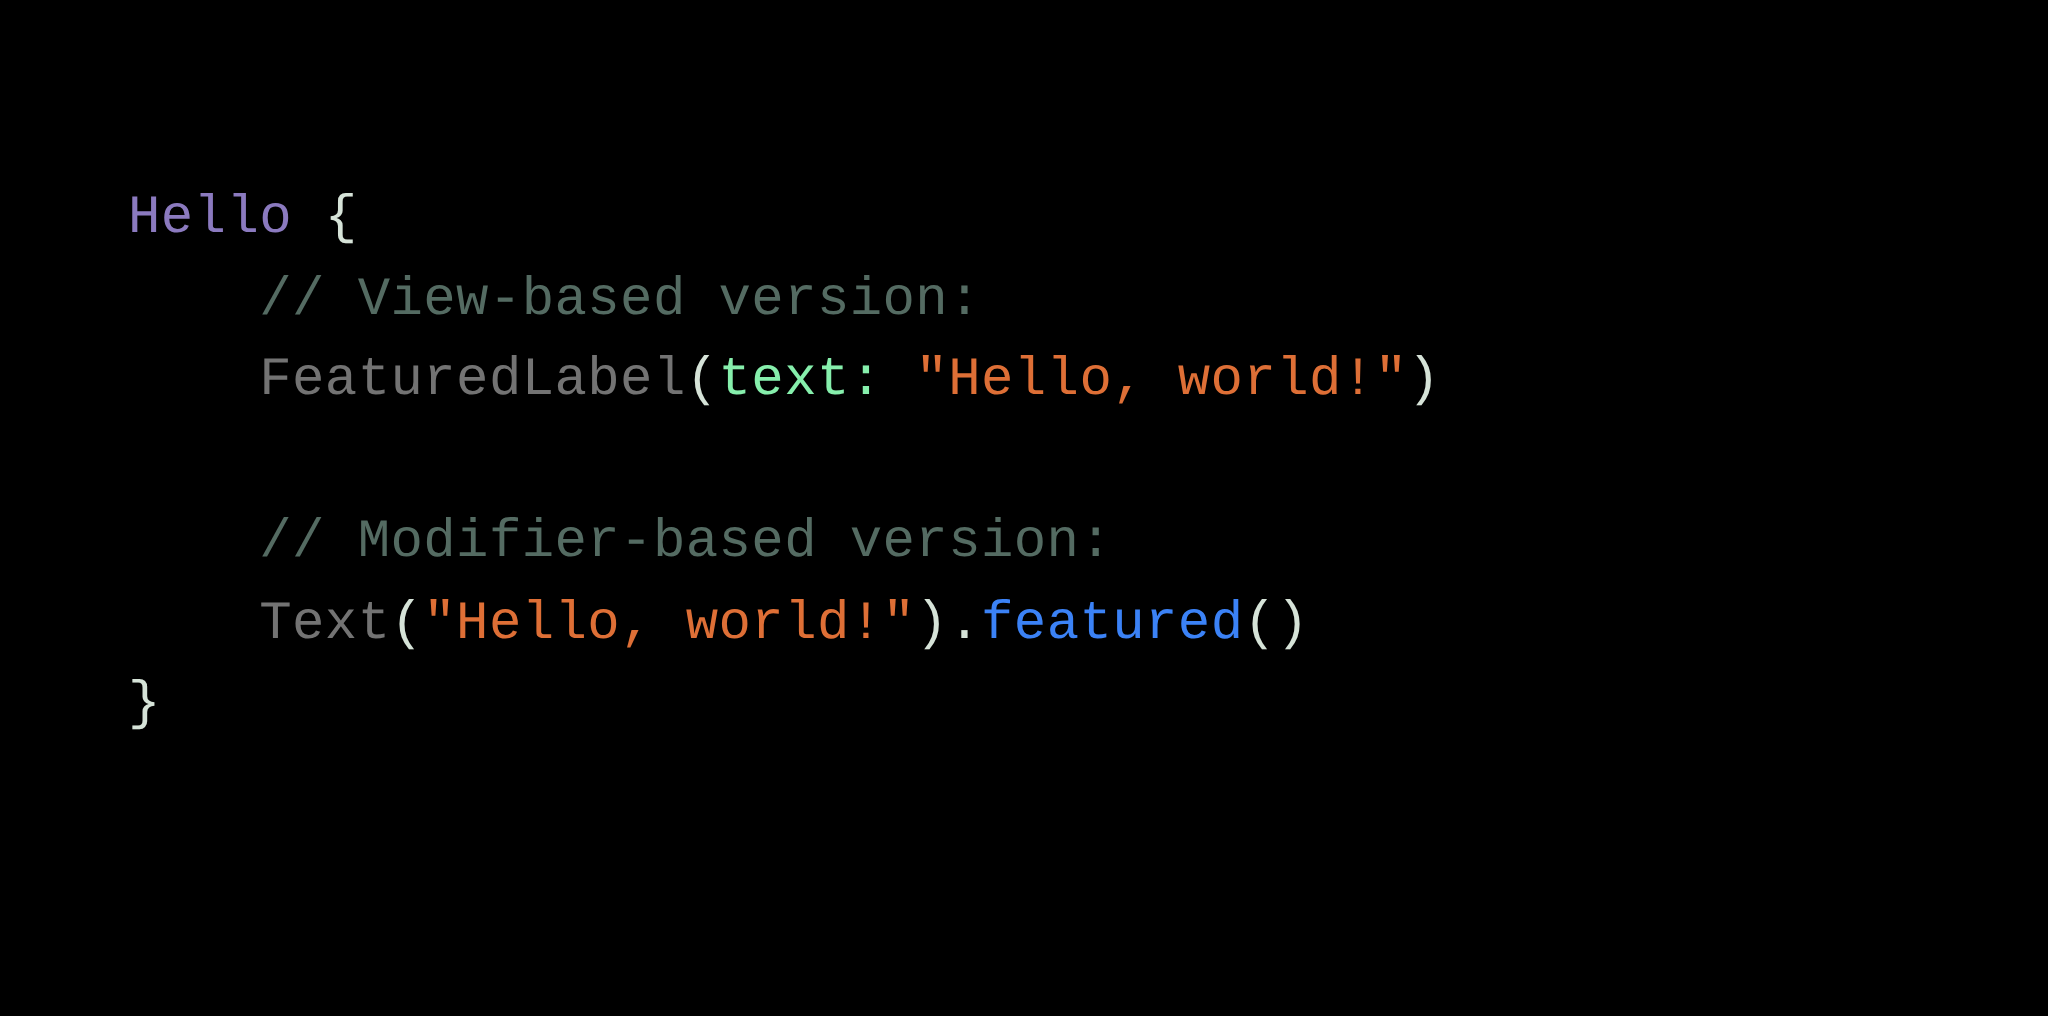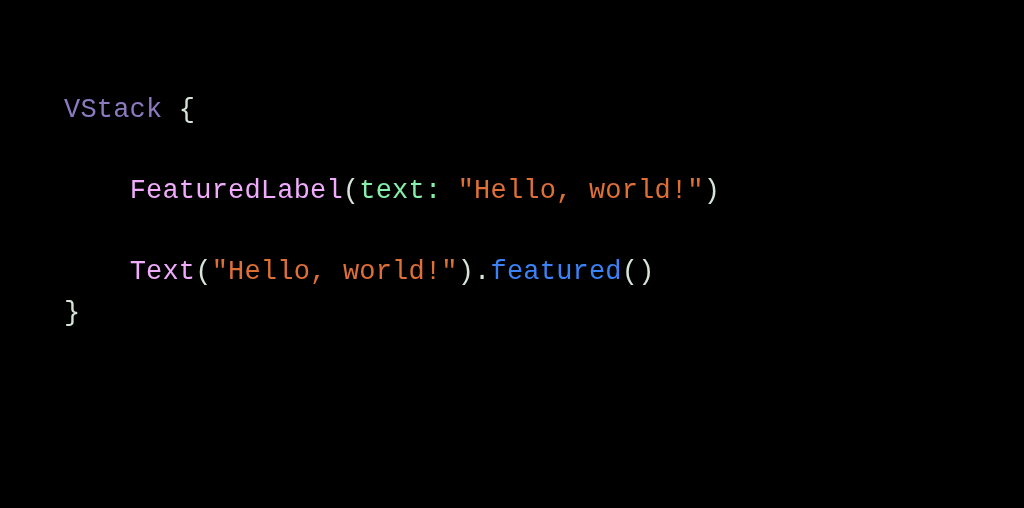--- a/index.html
+++ b/index.html
@@ -32,21 +32,21 @@
     .tok-brace {
       color: #d6e3d8;
     }
     .tok-paren {
       color: #d6e3d8;
     }
     .tok-comment {
       color: #546b62;
     }
     .tok-call {
-      color: #f0abfc;
+      color: #737373;
     }
     .tok-label {
       color: #86efac;
     }
     .tok-string {
       color: #de6f36;
     }
     .tok-method {
       color: #3b82f6;
     }
@@ -55,26 +55,27 @@
     }
     .blank {
       height: 1.5em;
     }
   </style>
 </head>
 <body>
 
 <div class="code-block">
 
-  <div class="line"><span class="tok-type">VStack</span><span class="tok-brace"> {</span></div>
+  <div class="line"><span class="tok-type">Hello</span><span class="tok-brace"> {</span></div>
 
-  <div class="line"><span class="indent">    </span></div>
+  <div class="line"><span class="indent">    </span><span class="tok-comment">// View-based version:</span></div>
 
   <div class="line"><span class="indent">    </span><span class="tok-call">FeaturedLabel</span><span class="tok-paren">(</span><span class="tok-label">text: </span><span class="tok-string">"Hello, world!"</span><span class="tok-paren">)</span></div>
 
   <div class="blank"></div>
 
+  <div class="line"><span class="indent">    </span><span class="tok-comment">// Modifier-based version:</span></div>
 
   <div class="line"><span class="indent">    </span><span class="tok-call">Text</span><span class="tok-paren">(</span><span class="tok-string">"Hello, world!"</span><span class="tok-paren">)</span><span class="tok-dot">.</span><span class="tok-method">featured</span><span class="tok-paren">(</span><span class="tok-paren">)</span></div>
 
   <div class="line"><span class="tok-brace">}</span></div>
 
 </div>
 
 </body></html>

